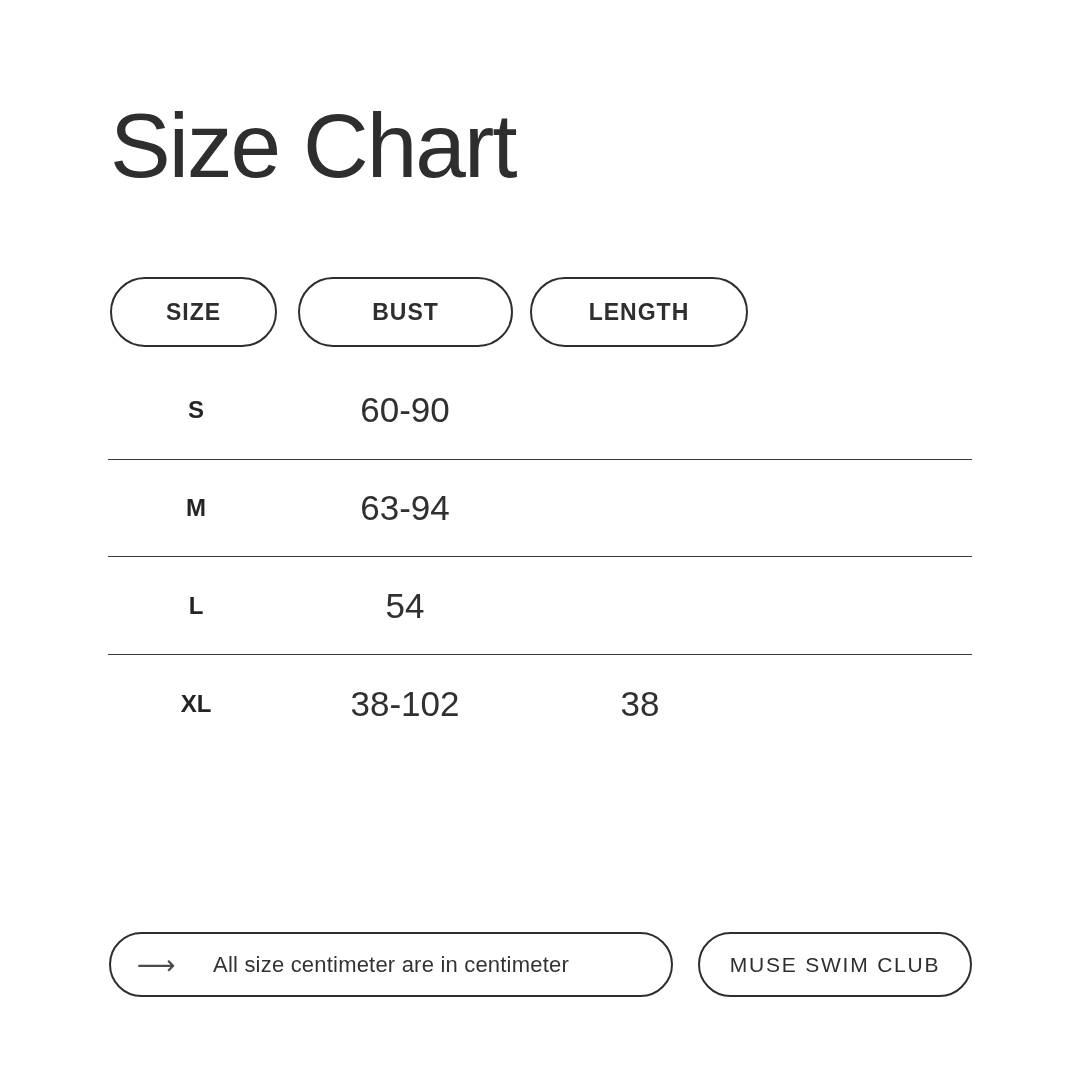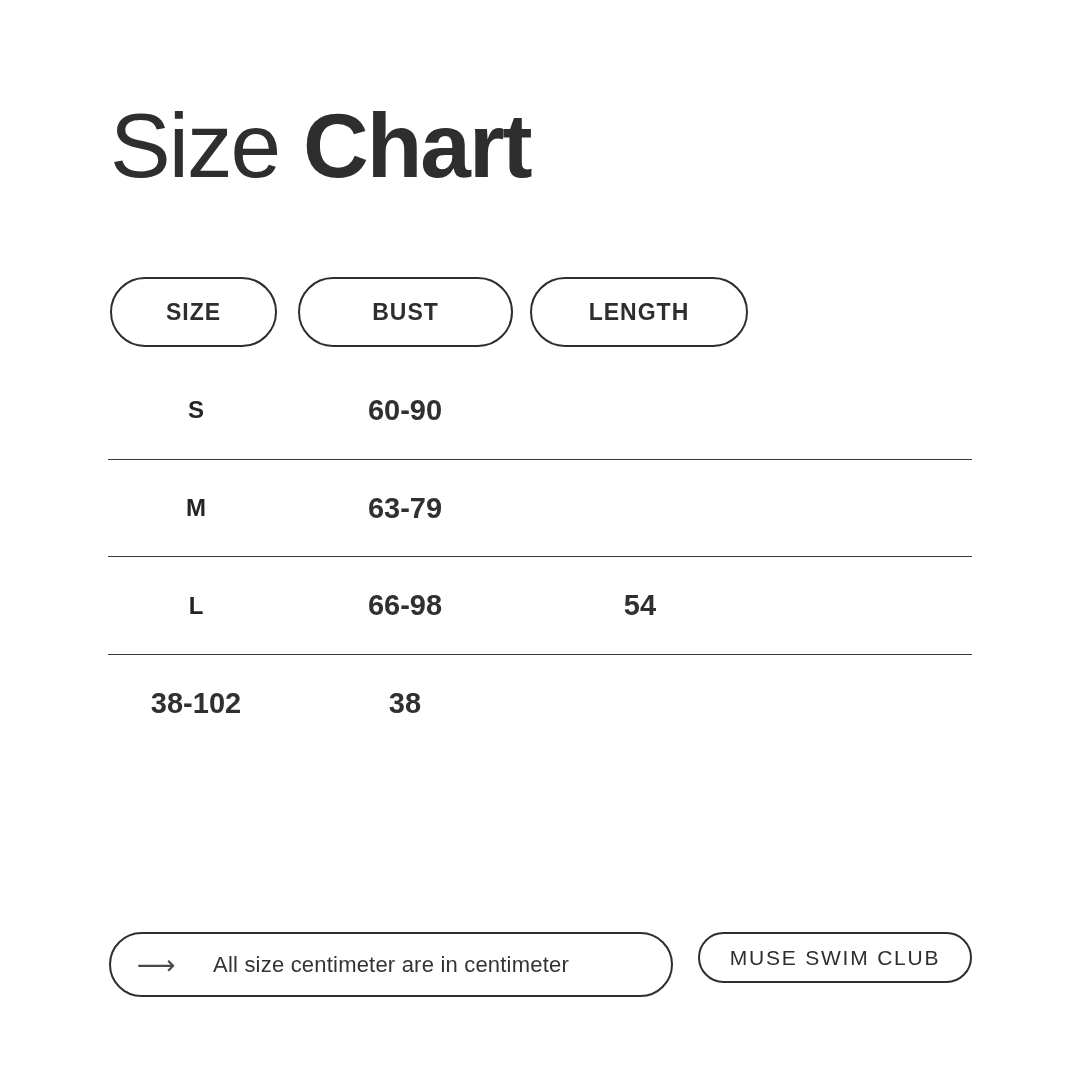--- a/index.html
+++ b/index.html
@@ -19,21 +19,21 @@
     position: absolute;
     left: 110px;
     top: 100px;
     font-size: 91px;
     line-height: 1;
     letter-spacing: -2px;
     font-weight: 400;
     white-space: nowrap;
   }
   .title .t-reg { font-weight: 400; margin-right: 24px; }
-  .title .t-bold { font-weight: 700; text-align: center; }
+  .title .t-bold { font-weight: 400; text-align: center; }
 
   
   .pill {
     border: 2px solid #2e2e2e;
     border-radius: 999px;
     display: flex;
     align-items: center;
     justify-content: center;
     background: #ffffff;
   }
@@ -56,21 +56,21 @@
     top: 362px;
     width: 864px;
   }
   .row {
     height: 97.7px;
     display: grid;
     grid-template-columns: 176px 242px 228px 1fr;
     align-items: center;
   }
   .row.ruled { border-bottom: 1.5px solid #383838; }
-  .cell { text-align: center; font-size: 29px; font-weight: 700; color: #303030; }
+  .cell { text-align: center; font-size: 35px; font-weight: 400; color: #303030; }
   .cell.size { font-size: 24px; font-weight: 700; color: #242424; }
 
   
   .footer-note {
     position: absolute;
     left: 109px;
     top: 932px;
     width: 564px;
     height: 65px;
   }
@@ -86,21 +86,21 @@
   .footer-note .note-text {
     font-size: 22px;
     color: #333333;
     letter-spacing: 0.2px;
   }
   .footer-brand {
     position: absolute;
     left: 698px;
     top: 932px;
     width: 274px;
-    height: 51px;
+    height: 65px;
     font-size: 21px;
     letter-spacing: 1.8px;
     color: #2e2e2e;
   }
 </style>
 </head>
 <body>
 
 <div class="canvas">
 
@@ -119,30 +119,30 @@
   </div>
 
   <div class="table">
     <div class="row ruled">
       <div class="cell size">S</div>
       <div class="cell bust">60-90</div>
       <div class="cell spacer"></div>
     </div>
     <div class="row ruled">
       <div class="cell size">M</div>
-      <div class="cell bust">63-79</div>
+      <div class="cell bust">63-94</div>
       <div class="cell spacer"></div>
     </div>
     <div class="row ruled">
       <div class="cell size">L</div>
-      <div class="cell bust">66-98</div>
       <div class="cell length">54</div>
       <div class="cell spacer"></div>
     </div>
     <div class="row">
+      <div class="cell size">XL</div>
       <div class="cell bust">38-102</div>
       <div class="cell length">38</div>
       <div class="cell spacer"></div>
     </div>
   </div>
 
   <div class="pill footer-note">
     <span class="arrow">⟶</span>
     <span class="note-text">All size centimeter are in centimeter</span>
   </div>

